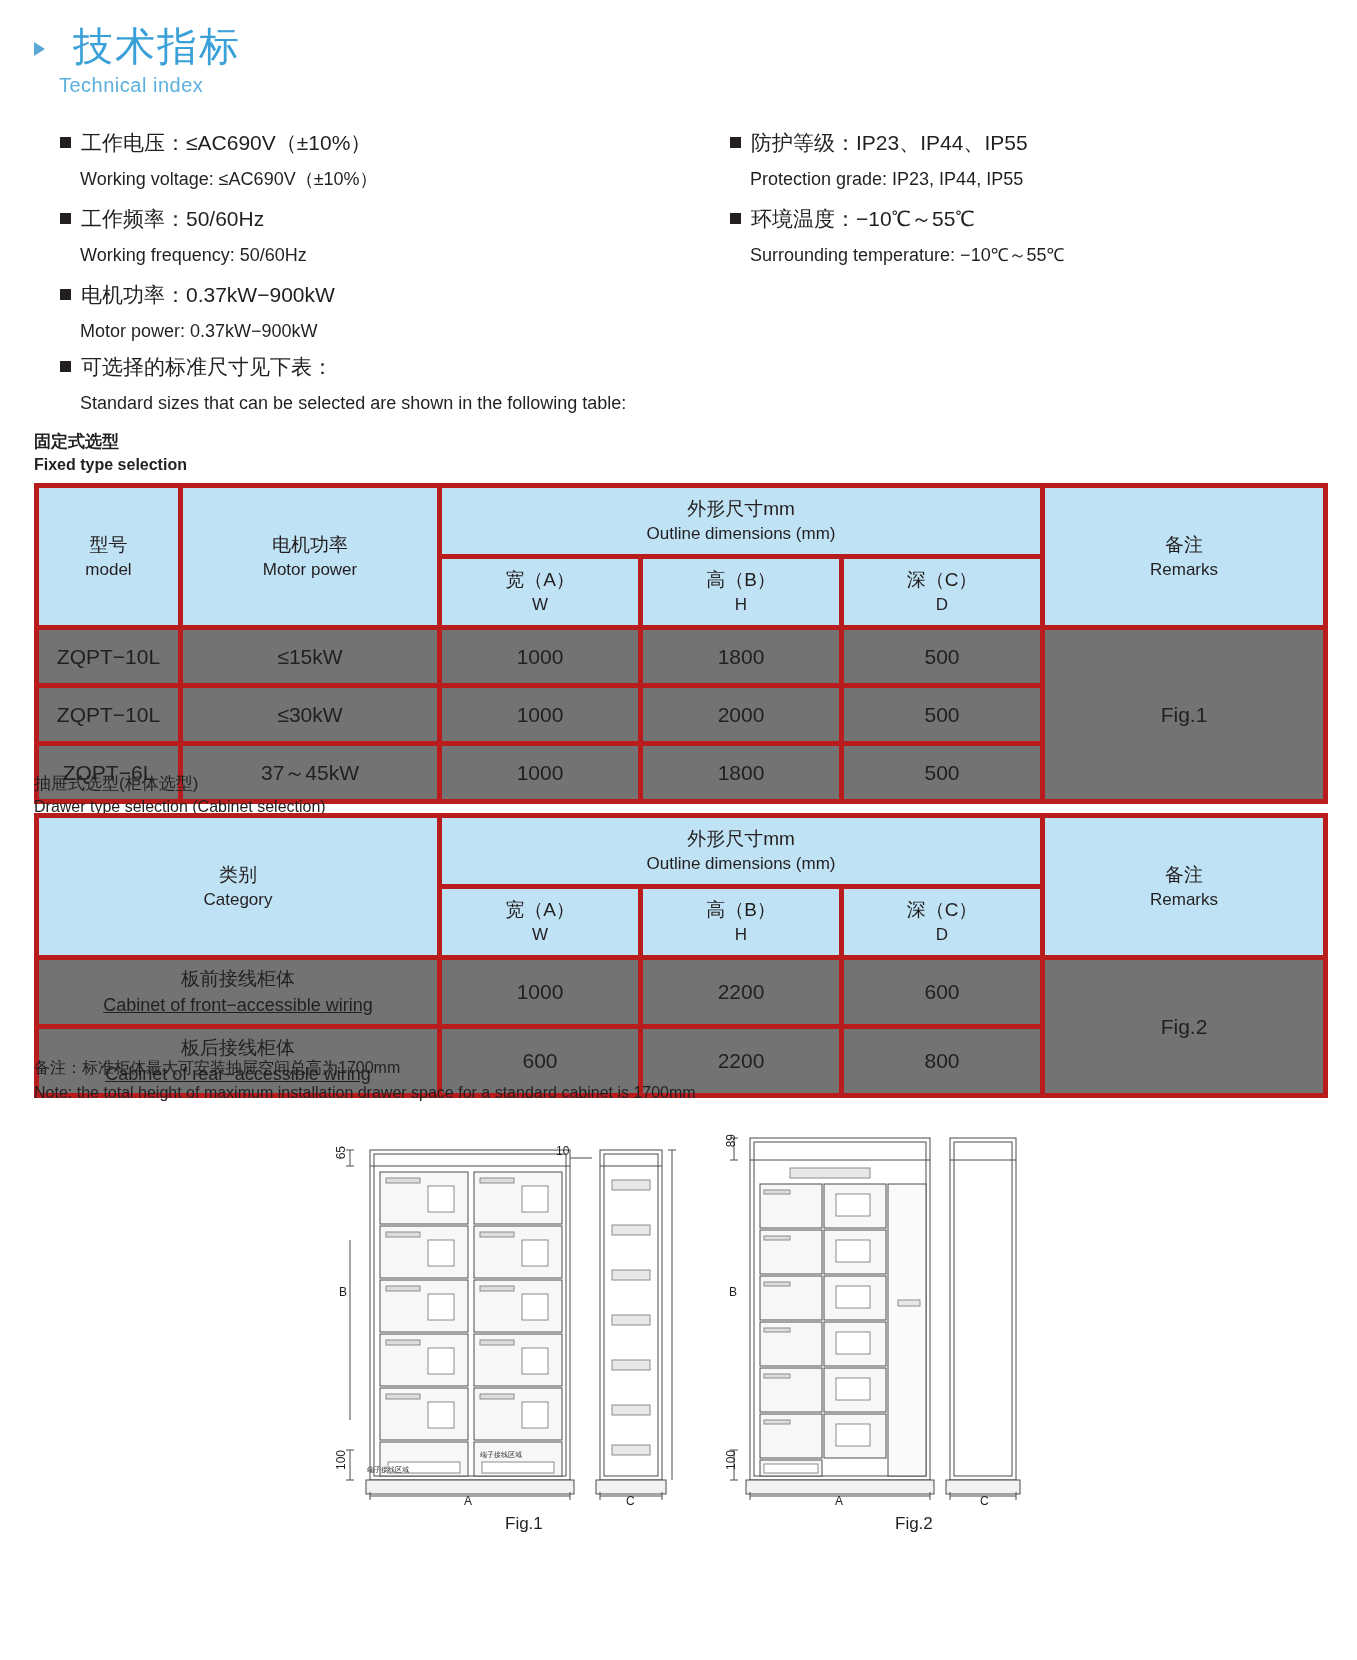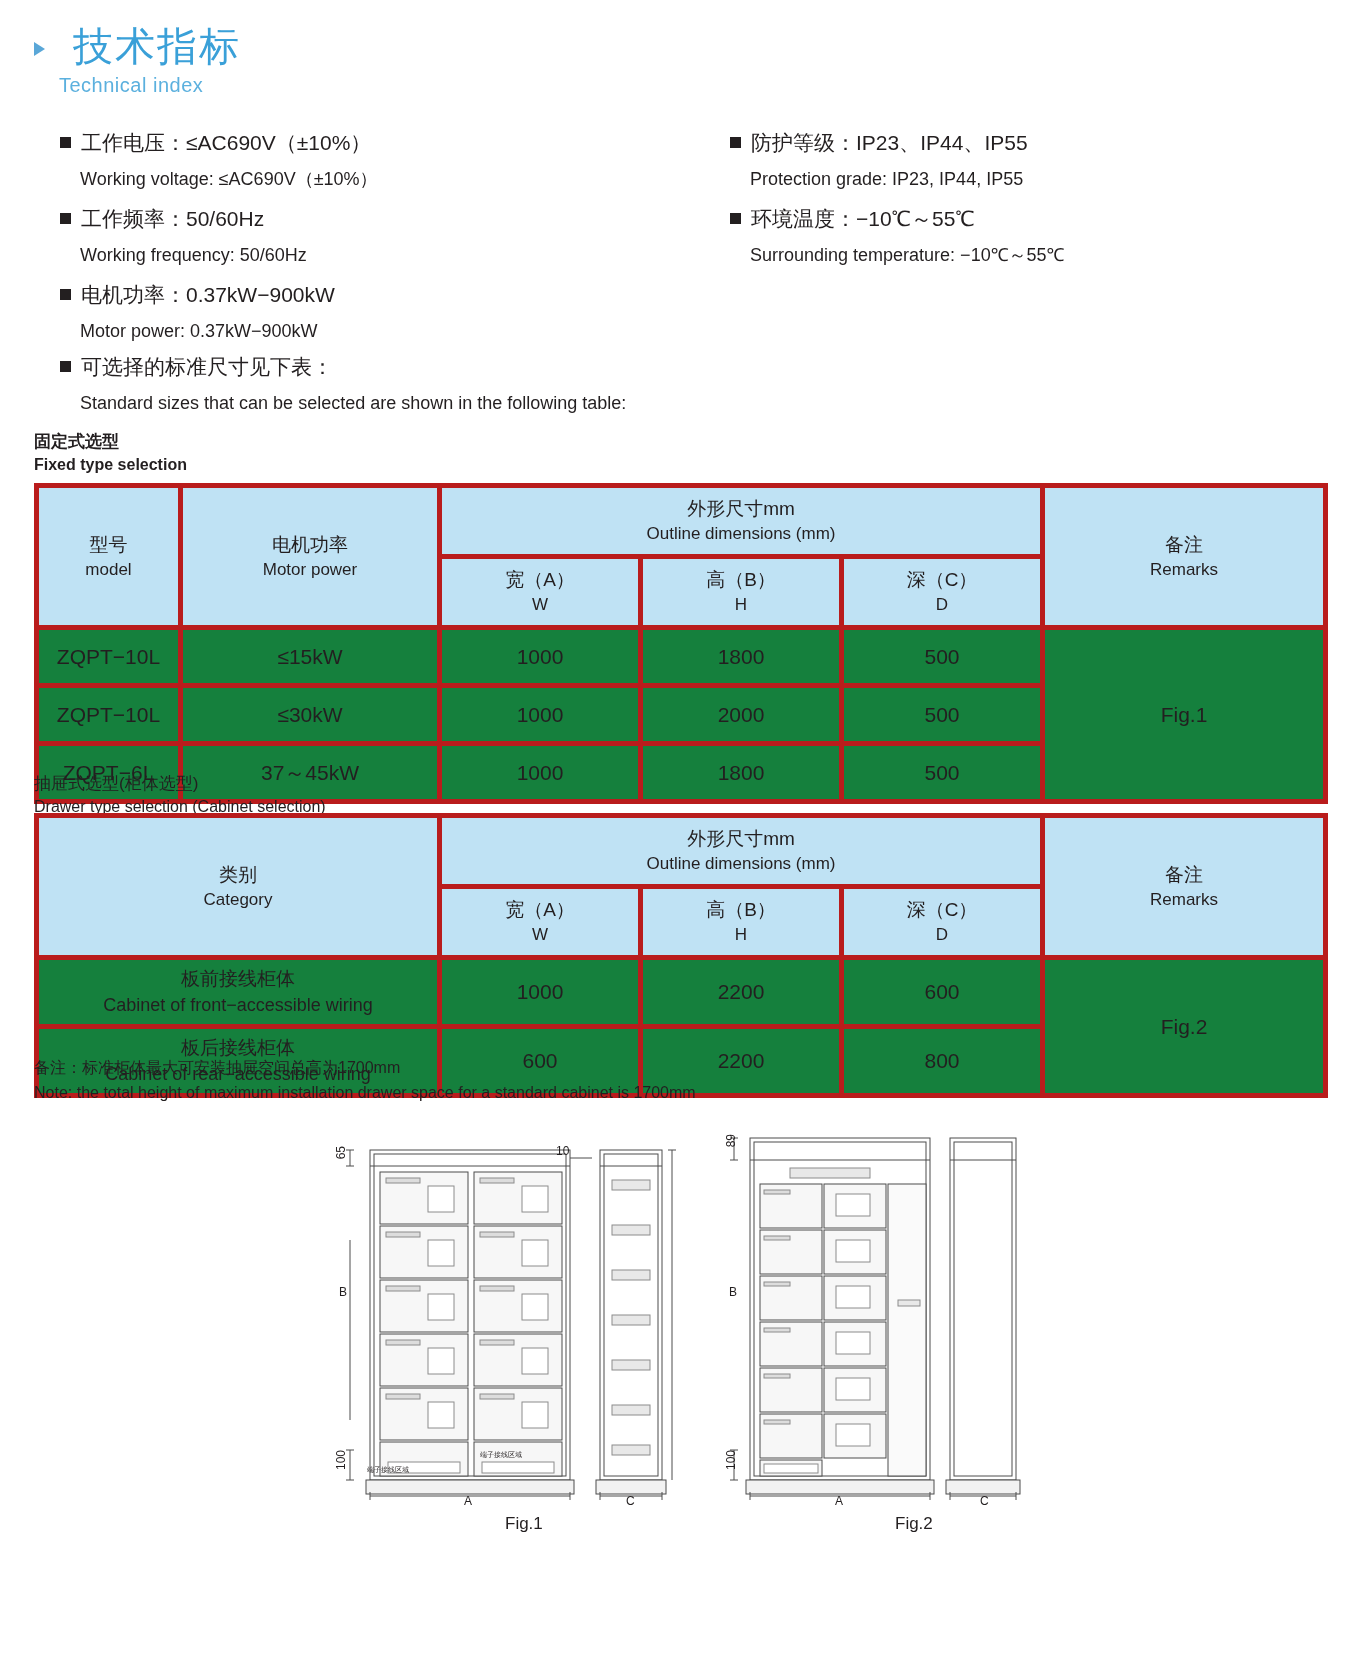--- a/index.html
+++ b/index.html
@@ -136,31 +136,31 @@
     font-size: 19px;
     line-height: 26px;
     padding: 8px 4px;
   }
   .hdr .en {
     font-size: 17px;
     display: block;
     line-height: 24px;
   }
   .bodycell {
-    background: #15803d;
+    background: #737373;
     font-size: 21px;
     padding: 10px 4px;
     height: 33px;
   }
   .bodycell.small {
     font-size: 19px;
     line-height: 26px;
     padding: 6px 4px;
   }
-  .bodycell.small .en { font-size: 18px; display: block; line-height: 26px; }
+  .bodycell.small .en { font-size: 18px; display: block; line-height: 26px; text-decoration: underline; }
 
   
   .note {
     position: absolute;
     left: 34px;
     font-size: 16px;
     line-height: 25px;
     color: #231f20;
   }
 

